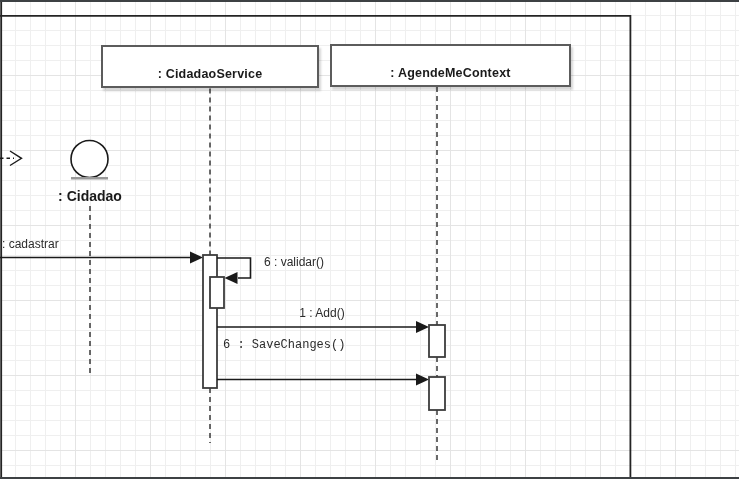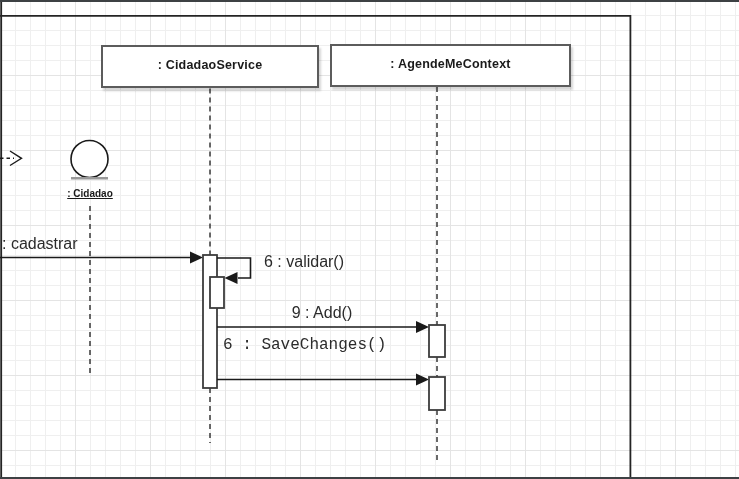--- a/index.html
+++ b/index.html
@@ -16,36 +16,36 @@
   }
   svg.layer{position:absolute; left:0; top:0; z-index:1;}
   .edge-bar{position:absolute; left:0; width:739px; height:2.4px; background:#3d4144; z-index:4;}
   .edge-bar.top{top:0;}
   .edge-bar.bottom{top:476.6px;}
   .lifeline-box{
     position:absolute; box-sizing:border-box; height:43px;
     background:#ffffff; border:2px solid #5c5c5c;
     box-shadow:2px 3px 2px rgba(0,0,0,0.16);
     display:flex; justify-content:center; align-items:flex-start;
-    padding-top:11px; font-weight:bold; font-size:12.5px; color:#1a1a1a;
+    padding-top:20px; font-weight:bold; font-size:12.5px; color:#1a1a1a;
     z-index:2; letter-spacing:0.2px;
   }
   .box-cidadaoservice{left:101px; top:45px; width:218px;}
   .box-agendemecontext{left:330px; top:44px; width:241px;}
   .msg-label{
-    position:absolute; font-size:16px; color:#2b2b2b; z-index:2;
+    position:absolute; font-size:12px; color:#2b2b2b; z-index:2;
     white-space:nowrap; line-height:14px;
   }
   .lbl-cadastrar{left:2px; top:237px;}
   .lbl-validar{left:264px; top:255px;}
   .lbl-add{left:222px; top:306px; width:200px; text-align:center;}
   .lbl-save{left:223px; top:338px; width:200px; text-align:left;font-family:Liberation Mono, monospace;}
   .actor-label{
     position:absolute; left:30px; top:188px; width:120px; text-align:center;
-    font-weight:bold; font-size:10px; color:#1a1a1a; z-index:2;text-decoration:underline;
+    font-weight:bold; font-size:14px; color:#1a1a1a; z-index:2;
   }
 </style>
 </head>
 <body>
 
 <div class="canvas">
 
   <div class="edge-bar top"></div>
   <div class="edge-bar bottom"></div>
 
@@ -106,16 +106,16 @@
     <span>: CidadaoService</span>
   </div>
   <div class="lifeline-box box-agendemecontext">
     <span>: AgendeMeContext</span>
   </div>
 
   <div class="actor-label">: Cidadao</div>
 
   <div class="msg-label lbl-cadastrar">: cadastrar</div>
   <div class="msg-label lbl-validar">6 : validar()</div>
-  <div class="msg-label lbl-add">9 : Add()</div>
+  <div class="msg-label lbl-add">1 : Add()</div>
   <div class="msg-label lbl-save">6 : SaveChanges()</div>
 
 </div>
 
 </body></html>

